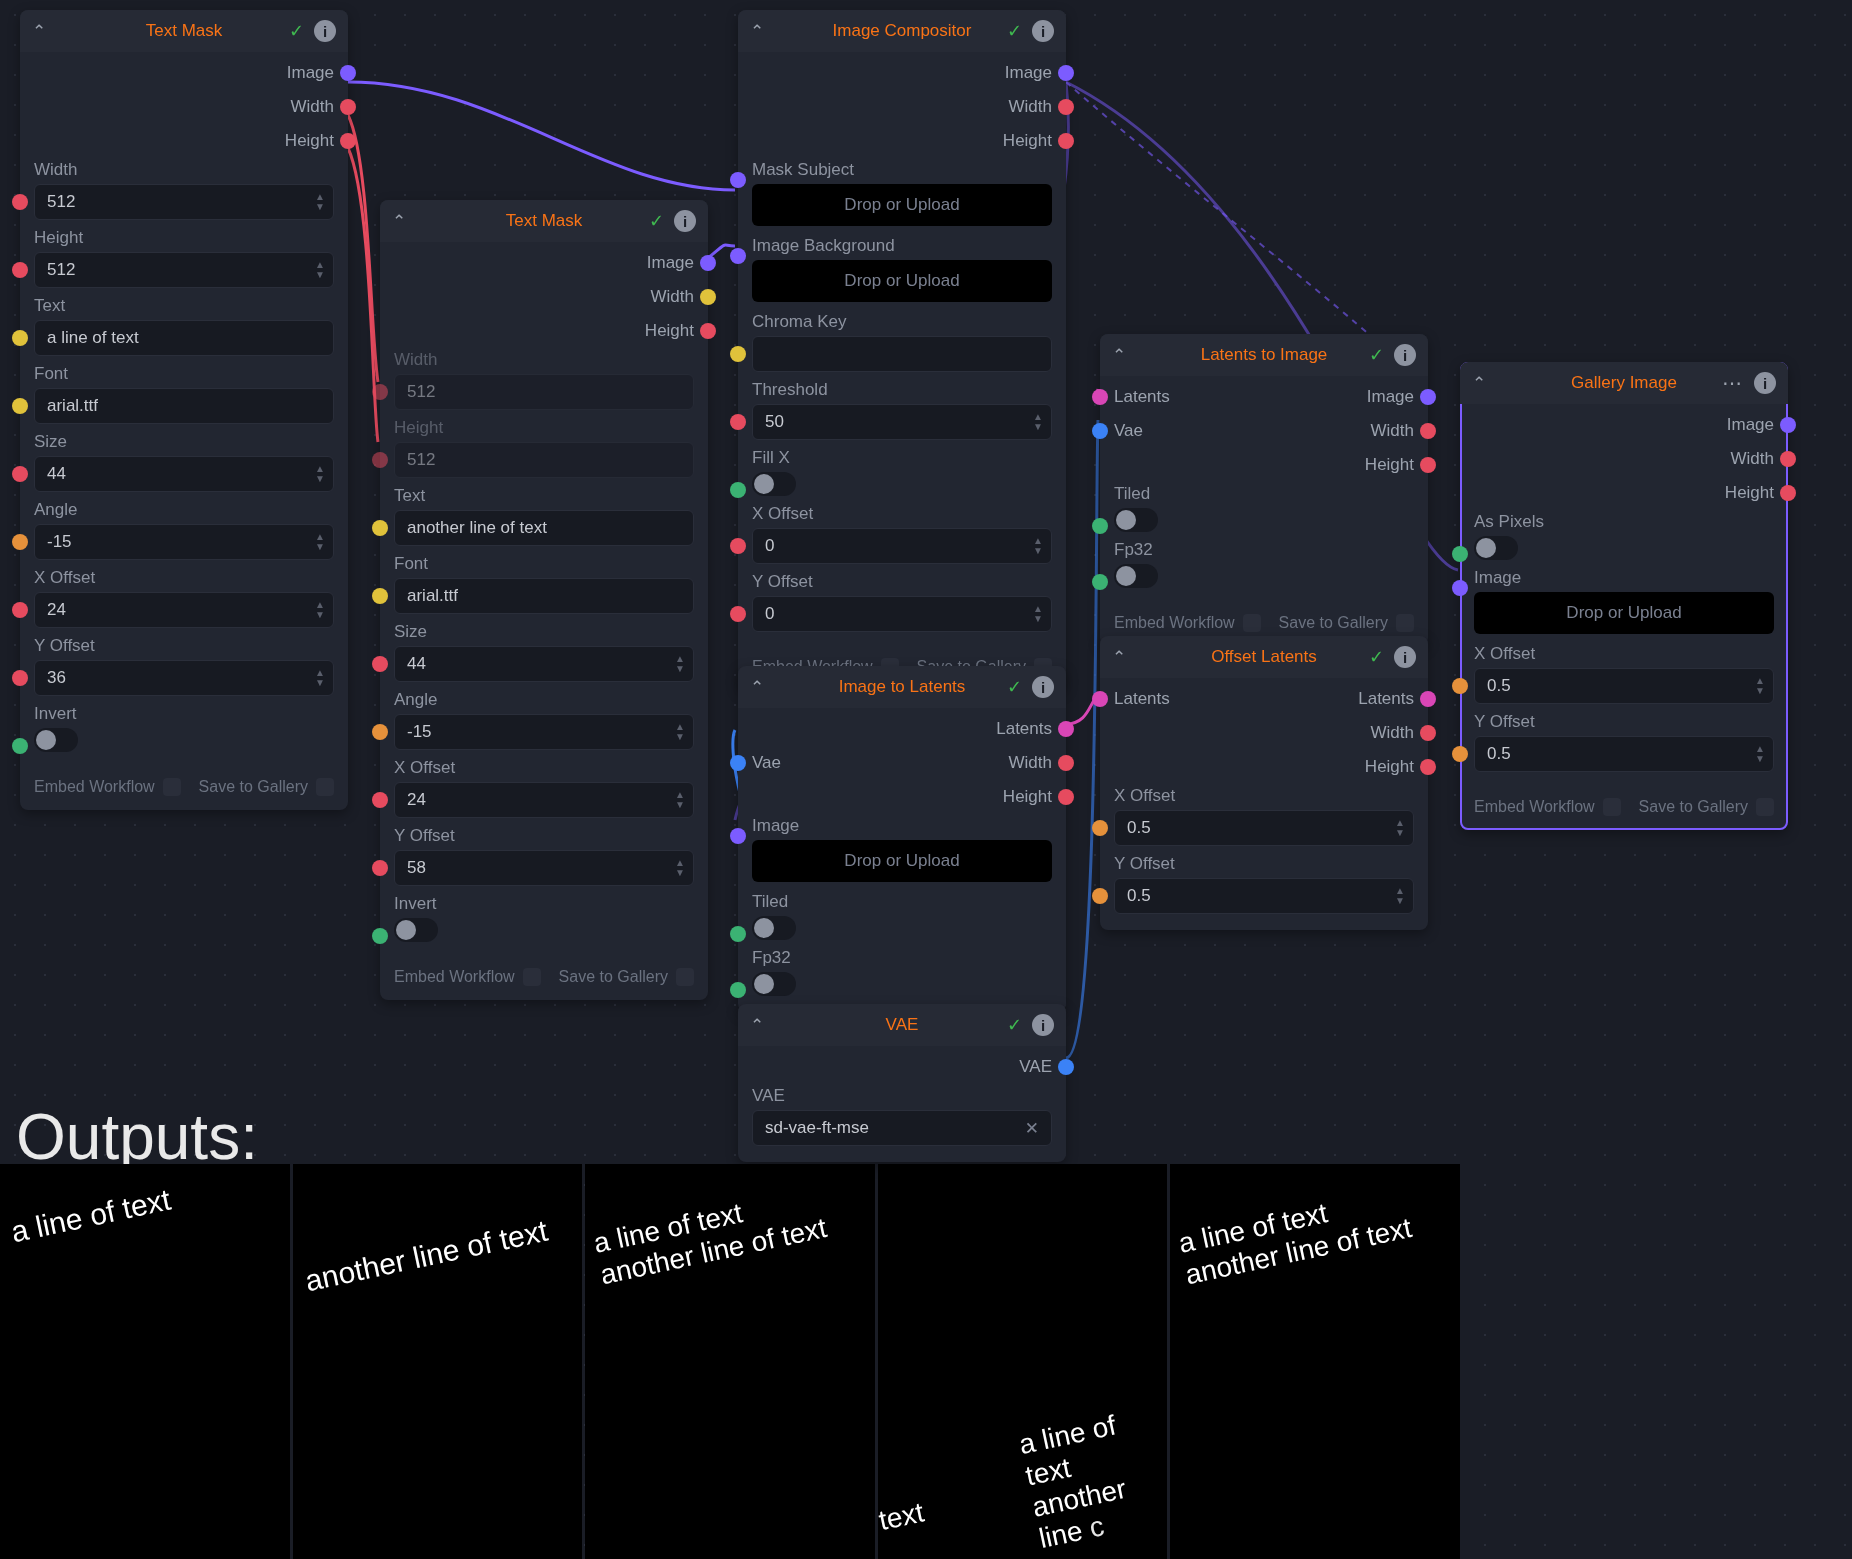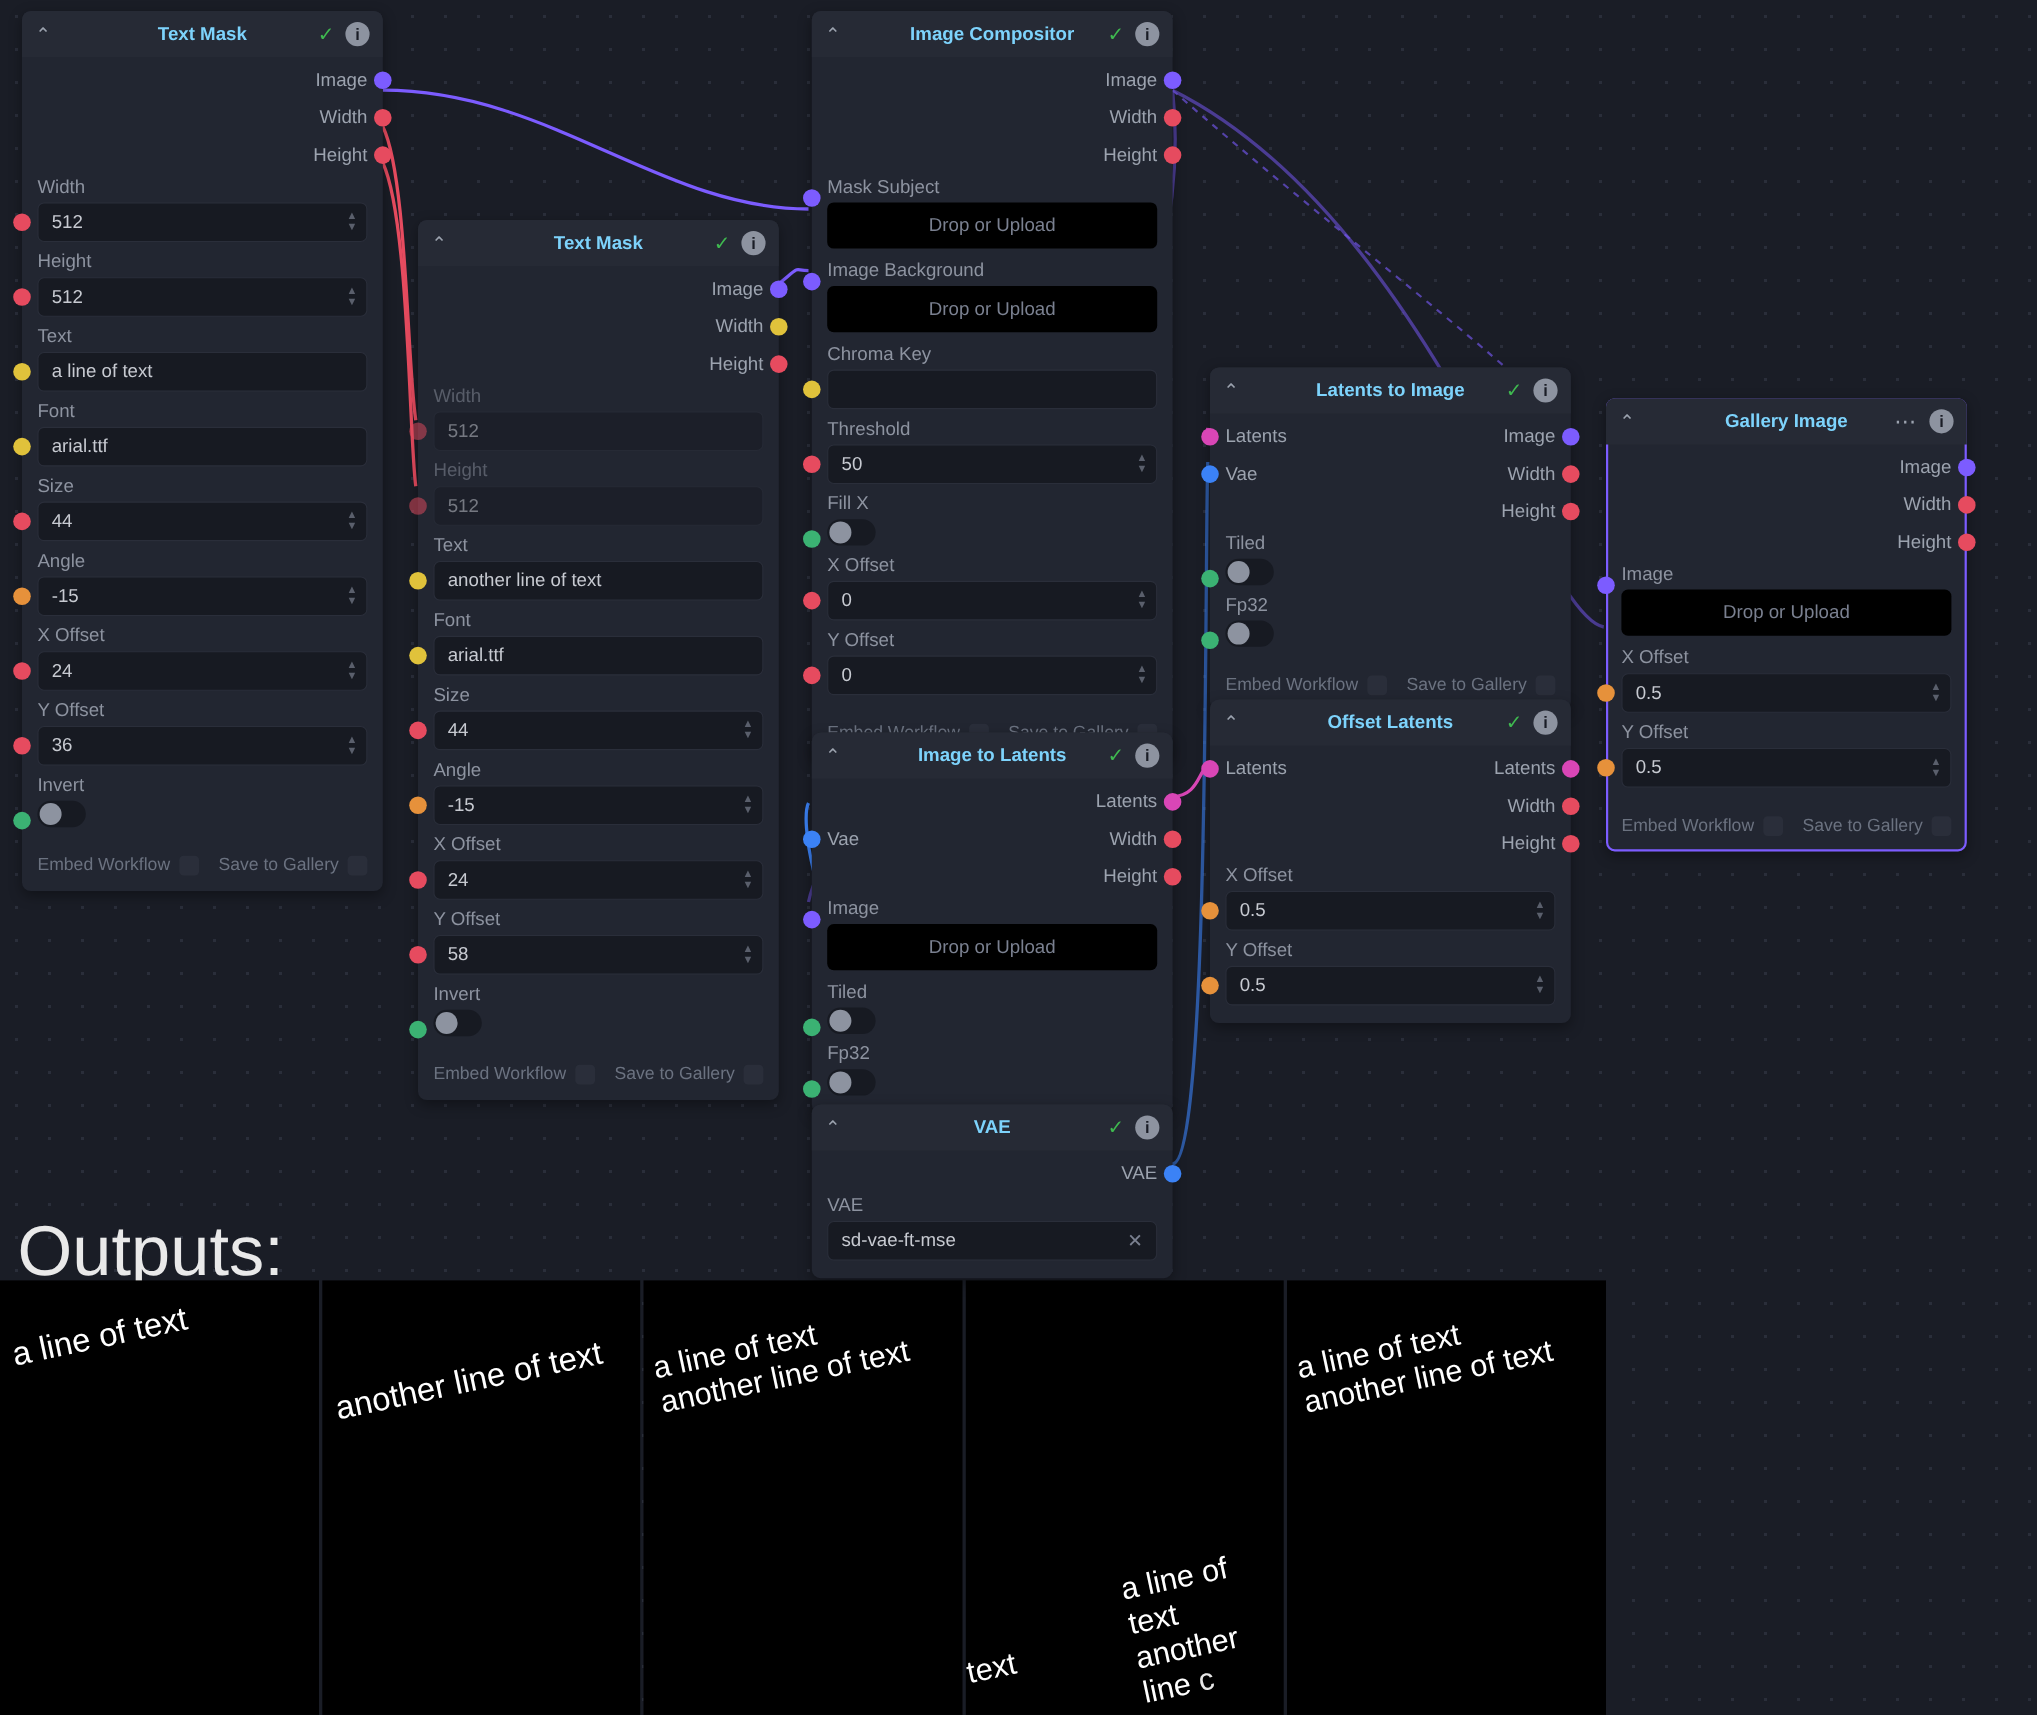--- a/index.html
+++ b/index.html
@@ -35,21 +35,21 @@
   border-radius: 8px 8px 0 0;
   display: flex;
   align-items: center;
   padding: 0 14px;
   color: #c7cad1;
   font-weight: 500;
   justify-content: center;
   position: relative;
 }
 .node-header .collapse { position: absolute; left: 12px; color: #9ca3af; }
-.node-header .title { color: #7dd3fc; font-weight: bold; }
+.node-header .title { color: #f97316; }
 .node-header .right { position: absolute; right: 12px; display: flex; align-items: center; gap: 10px; }
 .check { color: #3fb950; font-size: 18px; }
 .dots { color: #9ca3af; font-size: 20px; letter-spacing: 2px; }
 .info-icon {
   width: 22px; height: 22px; border-radius: 50%; background: #8d93a0;
   color: #1a1d26; display: flex; align-items: center; justify-content: center;
   font-size: 15px; font-weight: 700;
 }
 .node-body { padding: 4px 0 10px 0; }
 .port-row {
@@ -635,20 +635,27 @@
           <span class="port-dot" style="background:#7c5cff"></span>
         </div>
     <div class="port-row out">
           <span class="port-label">Width</span>
           <span class="port-dot" style="background:#e64b5f"></span>
         </div>
     <div class="port-row out">
           <span class="port-label">Height</span>
           <span class="port-dot" style="background:#e64b5f"></span>
         </div>
+    <div class="field">
+          <span class="field-dot" style="background:#3bb273"></span>
+      <span class="field-label">As Pixels</span>
+      <div class="toggle">
+            <div class="knob"></div>
+          </div>
+        </div>
     <div class="field" style="padding-bottom:0">
           <span class="field-dot" style="background:#7c5cff;top:14px"></span>
       <span class="field-label">Image</span>
         </div>
     <div class="drop-zone">Drop or Upload</div>
     <div class="field">
           <span class="field-dot" style="background:#e6913b"></span>
       <span class="field-label">X Offset</span>
       <div class="input-box">
             <span>0.5</span>

